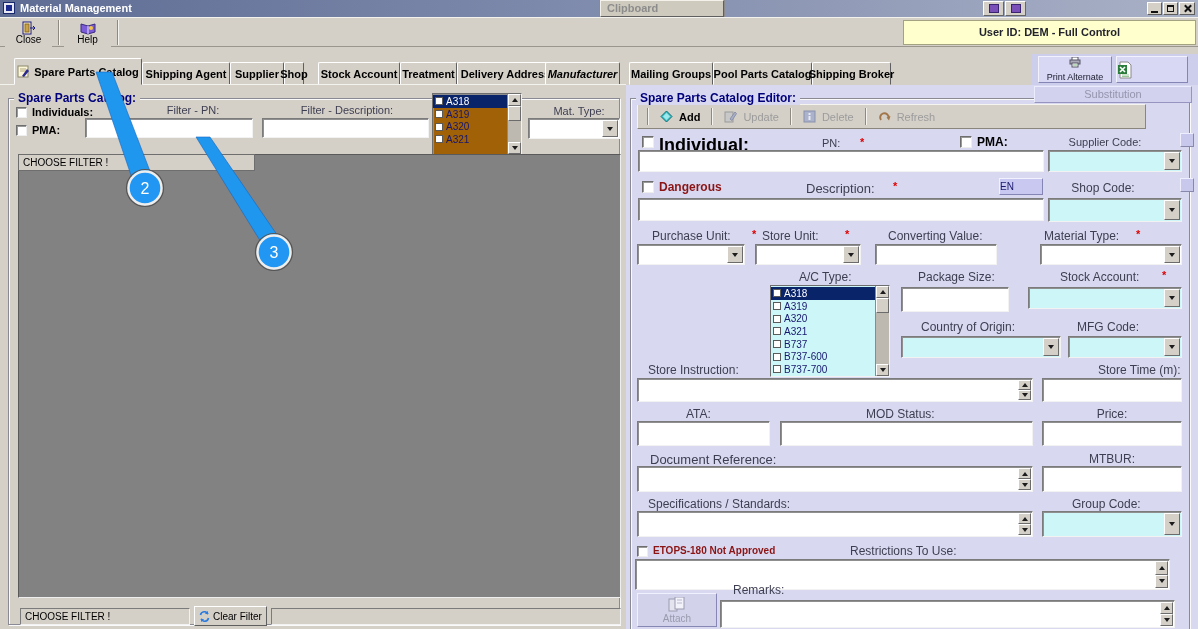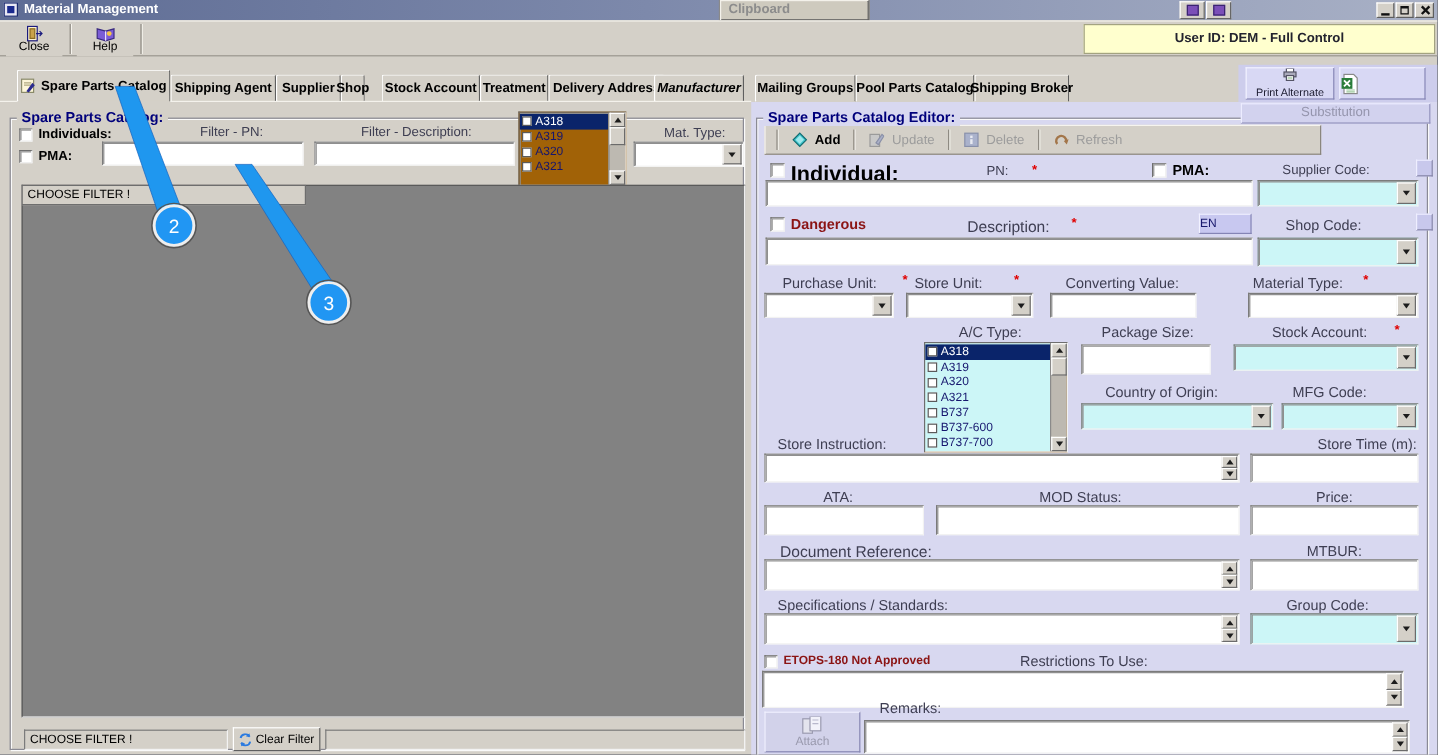--- a/index.html
+++ b/index.html
@@ -100,21 +100,21 @@
     border:1px solid; border-color:#5a5a5a #eee #eee #5a5a5a; }
   #gridheader { left:18px; top:154px; width:237px; height:17px; background:#d4d0c8;
     border:1px solid #6e6e6e; font-size:10px; color:#000; padding:2px 4px; z-index:2; }
   .statusbox { background:#d4d0c8; border:1px solid; border-color:#7b7b7b #f2f2f2 #f2f2f2 #7b7b7b;
     font-size:10px; color:#000; padding:2px 4px; }
   #clearbtn { left:194px; top:606px; width:73px; height:20px; background:#d4d0c8;
     border:1px solid; border-color:#fff #5f5f5f #5f5f5f #fff; display:flex; align-items:center; justify-content:center; gap:3px;
     font-size:10px; color:#000; }
 
   
-  #etb { left:637px; top:104px; width:464px; height:25px; background:#d4d0c8;
+  #etb { left:637px; top:104px; width:509px; height:25px; background:#d4d0c8;
     border:1px solid; border-color:#f6f4ee #8a867e #8a867e #f6f4ee; display:flex; align-items:center; padding-left:4px; }
   .etbsep { width:2px; height:17px; border-left:1px solid #8e8a82; border-right:1px solid #f6f4ee; margin:0 5px; }
   .etbbtn { display:flex; align-items:center; gap:6px; padding:2px 6px; font-size:11px; }
   .etbbtn.on { color:#000; font-weight:bold; }
   .etbbtn.off { color:#9c9c9c; }
 
   #attachbtn { left:637px; top:593px; width:80px; height:34px; background:#d2d2ea;
     border:1px solid; border-color:#f0f0ff #8787b3 #8787b3 #f0f0ff;
     display:flex; flex-direction:column; align-items:center; justify-content:center; font-size:10px; color:#9a9aae; }
 

